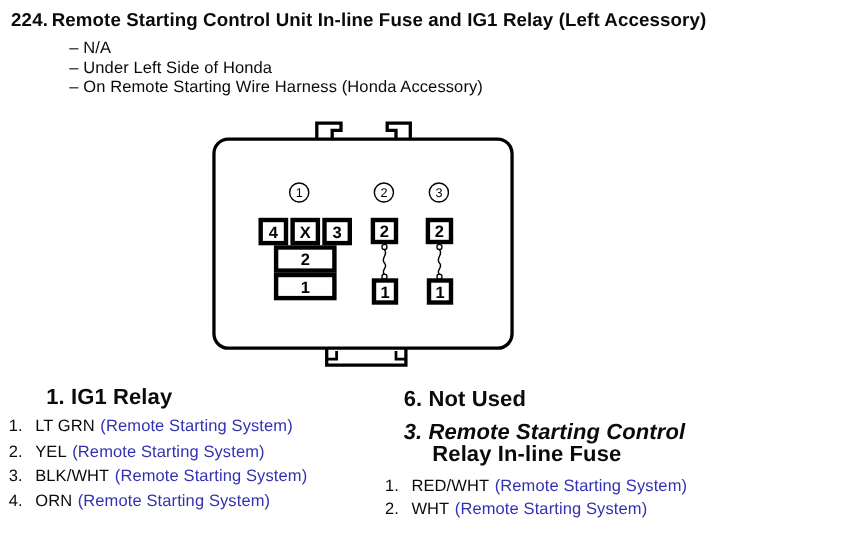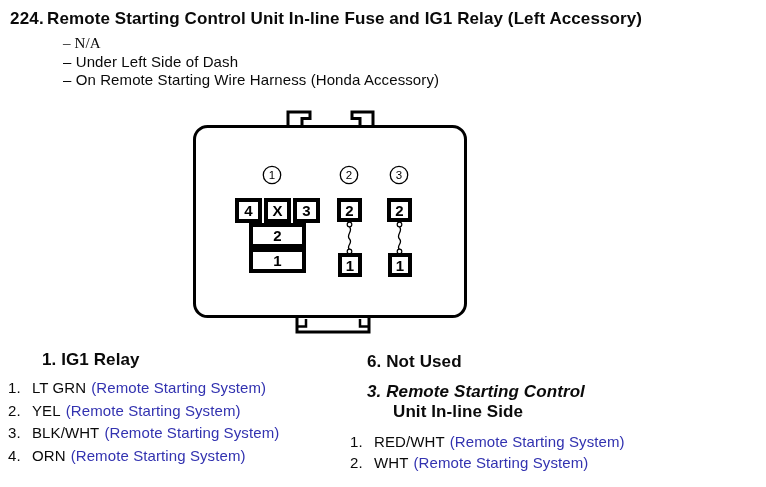--- a/index.html
+++ b/index.html
@@ -4,23 +4,23 @@
 <style>
   html,body{margin:0;padding:0;}
   body{
     width:766px;height:487px;position:relative;background:#ffffff;
     font-family:"Liberation Sans", sans-serif;color:#0a0a0a;overflow:hidden;
   }
   .abs{position:absolute;white-space:nowrap;}
   .title-num{left:10px;top:9px;font-size:17px;font-weight:bold;letter-spacing:.2px;}
   .title-txt{left:47px;top:9px;font-size:17px;font-weight:bold;letter-spacing:.1px;}
   .note{font-size:15px;left:63px;letter-spacing:.1px;}
-  .n1{top:35px;font-family:Liberation Serif, serif;} .n2{top:53px;} .n3{top:71px;}
+  .n1{top:35px;} .n2{top:53px;} .n3{top:71px;}
   .diagram{position:absolute;left:183px;top:101px;}
-  .lg-head{font-size:17px;font-weight:bold;letter-spacing:.1px;}
+  .lg-head{font-size:20px;font-weight:bold;letter-spacing:.1px;}
   .lh-1{left:42px;top:350px;}
   .lh-2{left:367px;top:352px;}
   .lh-3a{left:367px;top:382px;font-style:italic;}
   .lh-3b{left:393px;top:402px;}
   .item{font-size:15px;display:flex;letter-spacing:.1px;}
   .item .num{display:inline-block;width:24px;flex:none;}
   .item .sys{color:var(--link-blue,#3232b0);margin-left:5px;}
   .li-l{left:8px;}
   .li-l0{top:379px;} .li-l1{top:402px;} .li-l2{top:424px;} .li-l3{top:447px;}
   .li-r{left:350px;}
@@ -28,21 +28,21 @@
   svg text{font-family:"Liberation Sans", sans-serif;}
   .pin-num{font-size:15px;font-weight:bold;fill:#000;}
   .circ-num{font-size:11.5px;fill:#000;}
 </style>
 </head>
 <body>
 
 <div class="abs title-num">224.</div>
 <div class="abs title-txt">Remote Starting Control Unit In-line Fuse and IG1 Relay (Left Accessory)</div>
 <div class="abs note n1">– N/A</div>
-<div class="abs note n2">– Under Left Side of Dash</div>
+<div class="abs note n2">– Under Left Side of Honda</div>
 <div class="abs note n3">– On Remote Starting Wire Harness (Honda Accessory)</div>
 
 <svg class="diagram" width="304" height="240" viewBox="183 101 304 240" xmlns="http://www.w3.org/2000/svg">
 
   <rect x="194.5" y="126.5" width="271" height="190" rx="13" fill="#ffffff" stroke="#000" stroke-width="3"></rect>
 
   <path d="M288,126 V112 H310 V118.5 H302 V126" fill="none" stroke="#000" stroke-width="3"></path>
   <path d="M373,126 V112 H352 V118.5 H360 V126" fill="none" stroke="#000" stroke-width="3"></path>
 
   <path d="M297,317 V332 H369 V317" fill="none" stroke="#000" stroke-width="3"></path>
@@ -114,21 +114,21 @@
     <span class="sys">(Remote Starting System)</span>
 </div>
 <div class="abs item li-l li-l3">
   <span class="num">4.</span>
     <span>ORN</span>
     <span class="sys">(Remote Starting System)</span>
 </div>
 
 <div class="abs lg-head lh-2">6. Not Used</div>
 <div class="abs lg-head lh-3a">3. Remote Starting Control</div>
-<div class="abs lg-head lh-3b">Unit In-line Side</div>
+<div class="abs lg-head lh-3b">Relay In-line Fuse</div>
 
 <div class="abs item li-r li-r0">
   <span class="num">1.</span>
     <span>RED/WHT</span>
     <span class="sys">(Remote Starting System)</span>
 </div>
 <div class="abs item li-r li-r1">
   <span class="num">2.</span>
     <span>WHT</span>
     <span class="sys">(Remote Starting System)</span>

